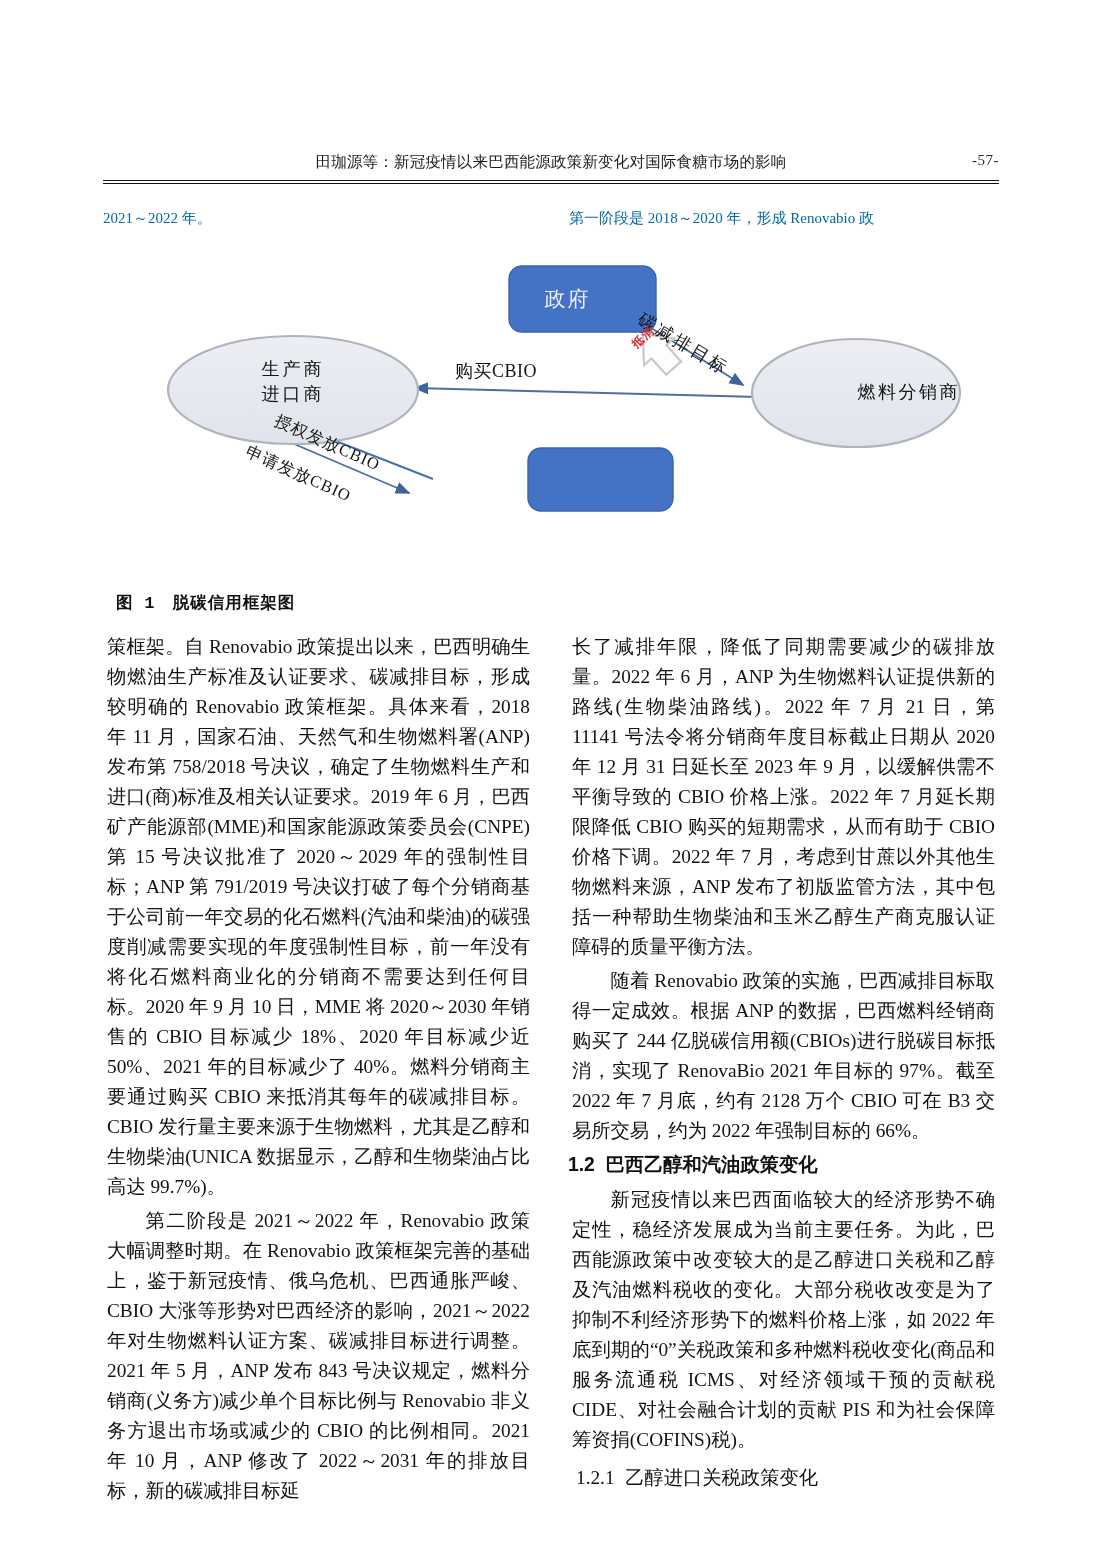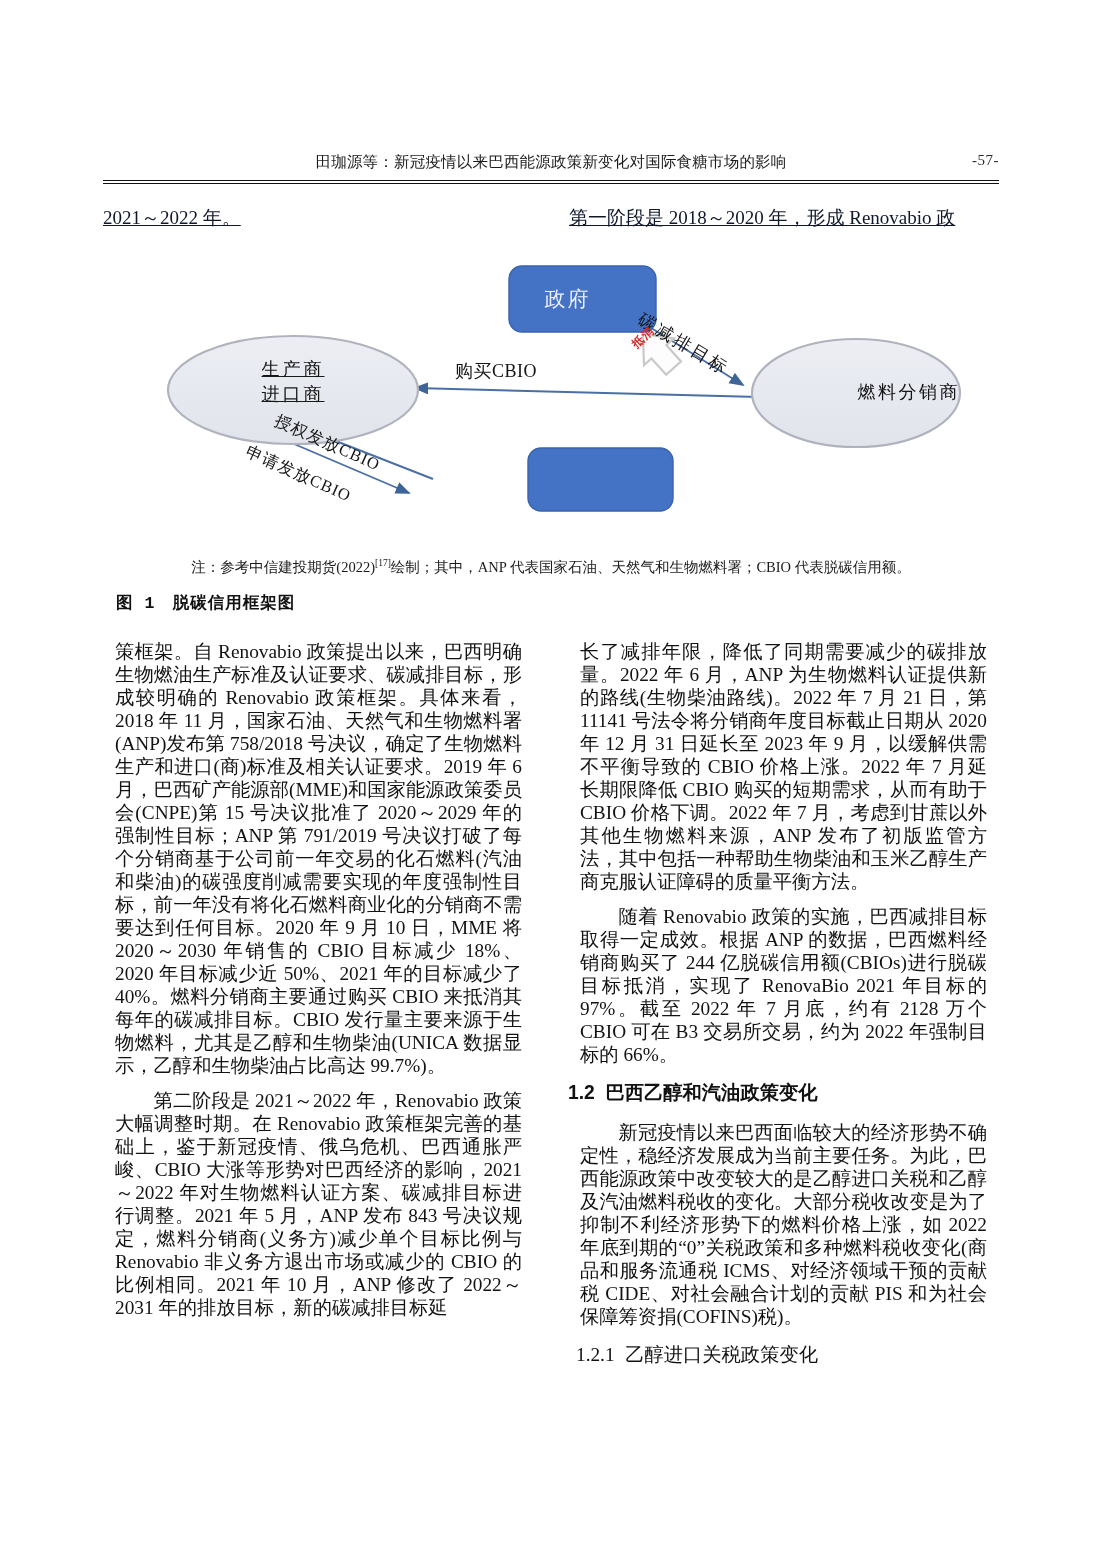--- a/index.html
+++ b/index.html
@@ -56,24 +56,23 @@
   
   .lead-row {
     position: absolute;
     left: 103px;
     top: 203px;
     width: 896px;
     display: flex;
     justify-content: space-between;
   }
   .lead-left, .lead-right {
-    font-size: 19px;
+    font-size: 15px;
     line-height: 30px;
-    color: #0f172a;
-    text-decoration: underline;
+    color: #0369a1;
   }
   .lead-left { width: 430px; }
   .lead-right { width: 430px; text-align: justify; }
 
   
   .figure-wrap {
     position: absolute;
     left: 103px;
     top: 245px;
     width: 896px;
@@ -111,23 +110,23 @@
     left: 103px;
     top: 628px;
     width: 896px;
     display: flex;
     justify-content: space-between;
   }
   .col {
     width: 431px;
   }
   .col p {
-    margin: 12px;
+    margin: 4px;
     font-size: 19.3px;
-    line-height: 23px;
+    line-height: 30px;
     text-align: justify;
     text-justify: inter-ideograph;
     text-align-last: left;
     color: #121212;
   }
   .col p.indent { text-indent: 2em; }
   .col h3 {
     margin: 0;
     font-size: 19.3px;
     line-height: 30.6px;
@@ -200,21 +199,21 @@
       <g>
         <rect x="425" y="203" width="145" height="63" rx="13" ry="13" fill="#4472C4" stroke="#3a63ae" stroke-width="1.4"></rect>
       </g>
     </svg>
 
     <div style="position:absolute; left:406px; top:21px; width:117px; height:66px; display:flex; align-items:center; justify-content:center;">
       <span style="font-family:&quot;Liberation Serif&quot;,&quot;DejaVu Serif&quot;,serif; font-size:21px; color:#eaf0fb; letter-spacing:2px;">政府</span>
     </div>
 
 
-    <div style="position:absolute; left:65px; top:112px; width:250px; text-align:center; line-height:25px;text-decoration:underline;">
+    <div style="position:absolute; left:65px; top:112px; width:250px; text-align:center; line-height:25px;">
       <div style="font-family:&quot;Liberation Serif&quot;,&quot;DejaVu Serif&quot;,serif; font-size:18px; color:#151515; letter-spacing:3px;">生产商</div>
       <div style="font-family:&quot;Liberation Serif&quot;,&quot;DejaVu Serif&quot;,serif; font-size:18px; color:#151515; letter-spacing:3px;">进口商</div>
     </div>
 
     <div style="position:absolute; left:649px; top:135px; width:208px; text-align:right;">
       <span style="font-family:&quot;Liberation Serif&quot;,&quot;DejaVu Serif&quot;,serif; font-size:18px; color:#151515; letter-spacing:2.5px;">燃料分销商</span>
     </div>
 
     <div style="position:absolute; left:543px; top:62px; transform:rotate(31deg); transform-origin:left top;">
       <span style="font-family:&quot;Liberation Serif&quot;,&quot;DejaVu Serif&quot;,serif; font-size:17.5px; color:#151515; letter-spacing:3px; white-space:nowrap;">碳减排目标</span>
@@ -230,23 +229,20 @@
 
     <div style="position:absolute; left:148px; top:196px; transform:rotate(24deg); transform-origin:left top;">
       <span style="font-family:&quot;Liberation Serif&quot;,&quot;DejaVu Serif&quot;,serif; font-size:16.5px; color:#151515; letter-spacing:1px; white-space:nowrap;">申请发放CBIO</span>
     </div>
 
     <div style="position:absolute; left:524px; top:93px; transform:rotate(-42deg); transform-origin:left top;">
       <span style="font-family:&quot;Liberation Serif&quot;,&quot;DejaVu Serif&quot;,serif; font-size:11.5px; color:#d02a2a; letter-spacing:1px; white-space:nowrap; font-weight:bold;">抵消</span>
     </div>
   </div>
 
-  <div class="fig-note">
-    <span>注：参考中信建投期货(2022)</span><sup>[17]</sup><span>绘制；其中，ANP 代表国家石油、天然气和生物燃料署；CBIO 代表脱碳信用额。</span>
-  </div>
 
   <div class="fig-caption">图 1　脱碳信用框架图</div>
 
   <div class="columns">
 
     <div class="col">
       <p>策框架。自 Renovabio 政策提出以来，巴西明确生物燃油生产标准及认证要求、碳减排目标，形成较明确的 Renovabio 政策框架。具体来看，2018 年 11 月，国家石油、天然气和生物燃料署(ANP)发布第 758/2018 号决议，确定了生物燃料生产和进口(商)标准及相关认证要求。2019 年 6 月，巴西矿产能源部(MME)和国家能源政策委员会(CNPE)第 15 号决议批准了 2020～2029 年的强制性目标；ANP 第 791/2019 号决议打破了每个分销商基于公司前一年交易的化石燃料(汽油和柴油)的碳强度削减需要实现的年度强制性目标，前一年没有将化石燃料商业化的分销商不需要达到任何目标。2020 年 9 月 10 日，MME 将 2020～2030 年销售的 CBIO 目标减少 18%、2020 年目标减少近 50%、2021 年的目标减少了 40%。燃料分销商主要通过购买 CBIO 来抵消其每年的碳减排目标。CBIO 发行量主要来源于生物燃料，尤其是乙醇和生物柴油(UNICA 数据显示，乙醇和生物柴油占比高达 99.7%)。</p>
       <p class="indent">第二阶段是 2021～2022 年，Renovabio 政策大幅调整时期。在 Renovabio 政策框架完善的基础上，鉴于新冠疫情、俄乌危机、巴西通胀严峻、CBIO 大涨等形势对巴西经济的影响，2021～2022 年对生物燃料认证方案、碳减排目标进行调整。2021 年 5 月，ANP 发布 843 号决议规定，燃料分销商(义务方)减少单个目标比例与 Renovabio 非义务方退出市场或减少的 CBIO 的比例相同。2021 年 10 月，ANP 修改了 2022～2031 年的排放目标，新的碳减排目标延</p>
     </div>
 

